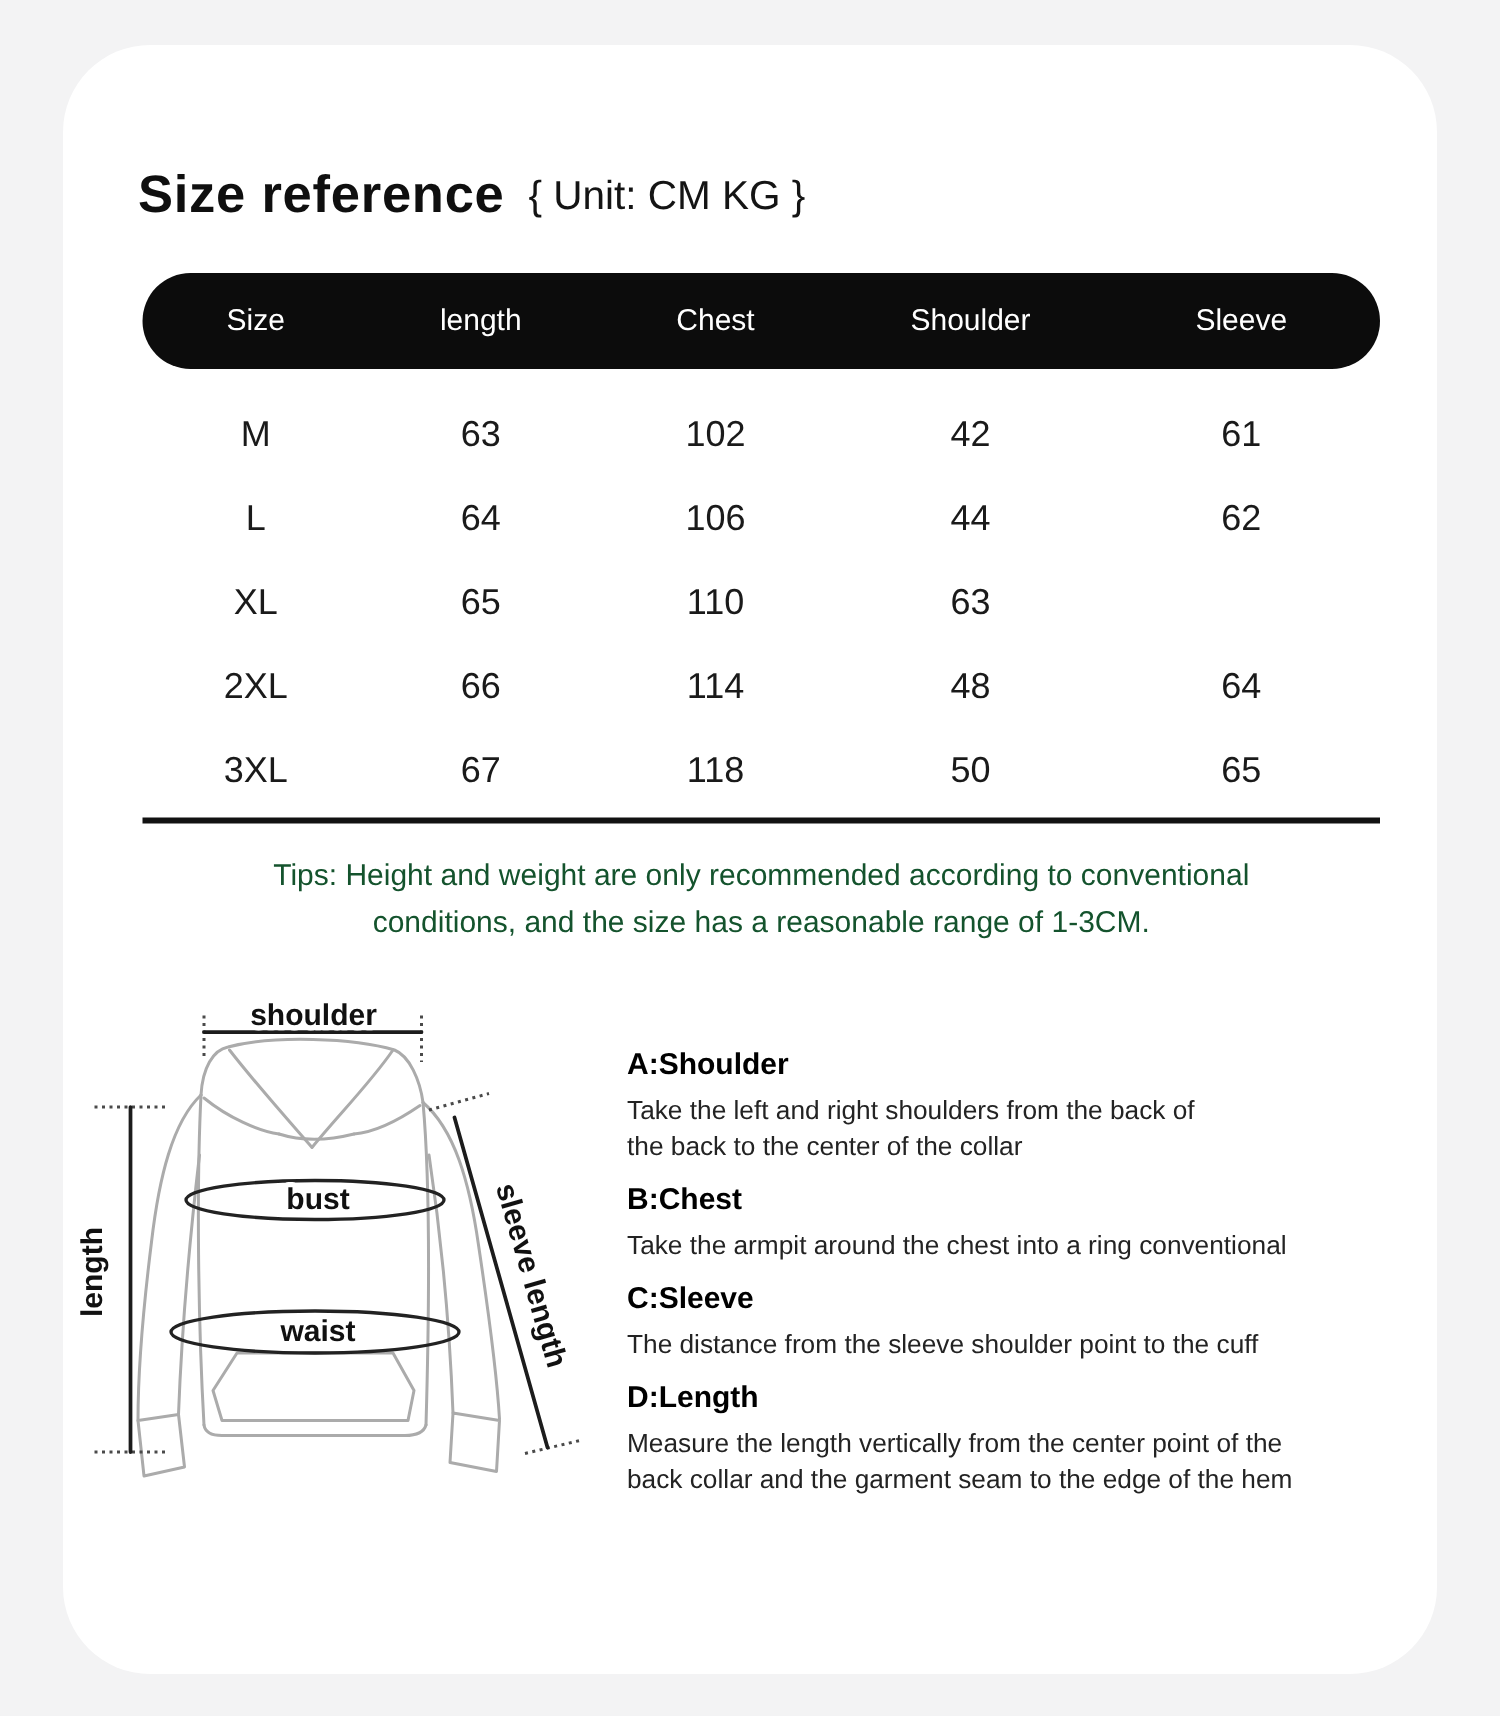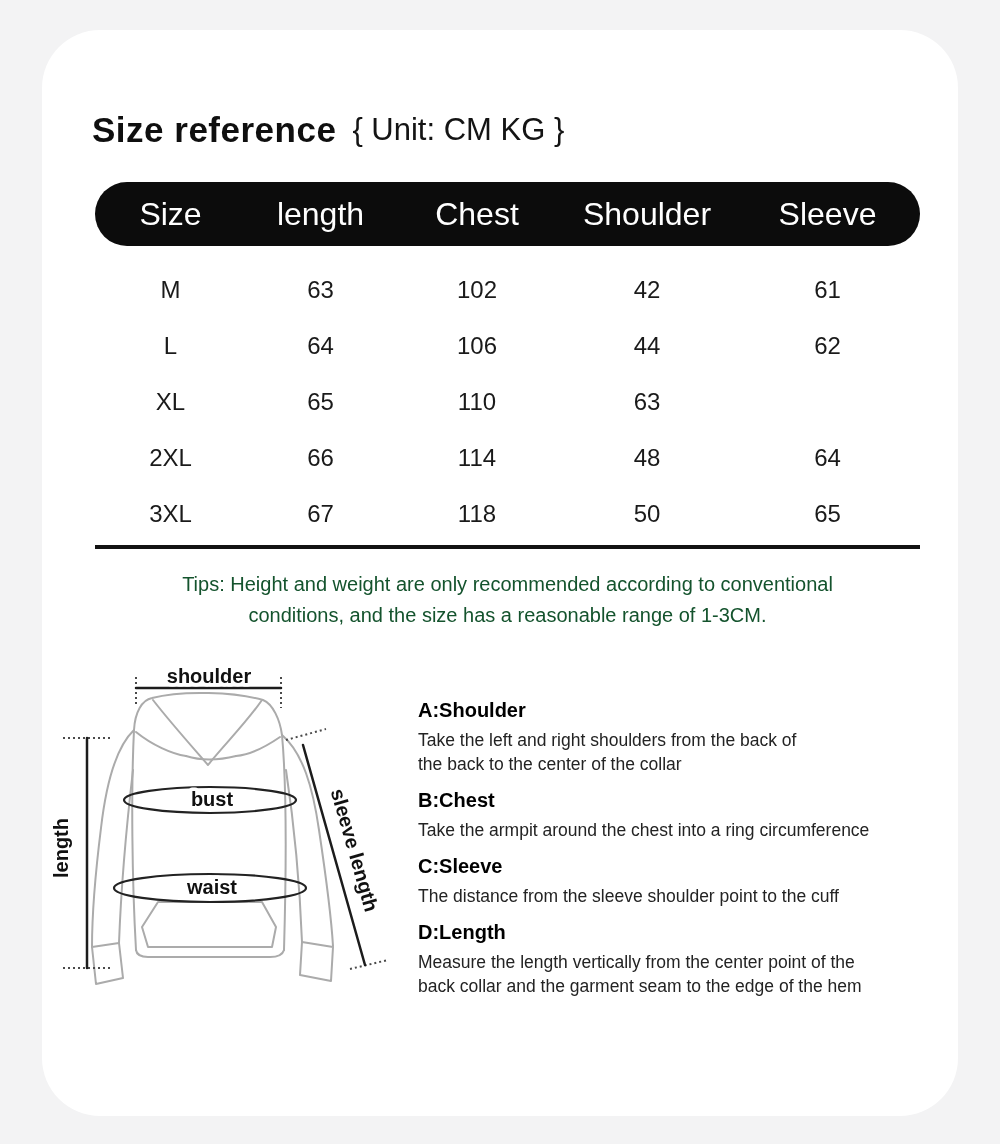--- a/index.html
+++ b/index.html
@@ -8,29 +8,29 @@
     background:#f3f3f4; overflow:hidden;
     font-family:"Liberation Sans", sans-serif;
     color:#1a1a1a;
   }
   .card {
     position:absolute; left:42px; top:30px; width:916px; height:1086px;
     background:#ffffff; border-radius:58px;
   }
   .title-row { position:absolute; left:92px; top:110px; display:flex; align-items:center; }
   .title { font-size:35px; font-weight:bold; color:#0f0f0f; letter-spacing:0.5px; }
-  .unit  { font-size:31px; color:#141414; margin-left:16px; }
+  .unit  { font-size:27px; color:#141414; margin-left:16px; }
 
   .thead {
     position:absolute; left:95px; top:182px; width:825px; height:64px;
     background:#0c0c0c; border-radius:32px;
     display:grid; grid-template-columns:151px 149px 164px 176px 185px;
     align-items:center;
   }
-  .thead .col { text-align:center; color:#ffffff; font-size:32px; }
+  .thead .col { text-align:center; color:#ffffff; font-size:20px; }
   .tbody { position:absolute; left:95px; top:262px; width:825px; }
   .trow {
     display:grid; grid-template-columns:151px 149px 164px 176px 185px;
     height:56px; align-items:center;
   }
   .trow .cell { text-align:center; font-size:24px; color:#1a1a1a; }
 
   .divider { position:absolute; left:95px; top:545px; width:825px; height:4px; background:#121212; }
 
   .tips {
@@ -159,21 +159,21 @@
   </svg>
 
   <div class="guide">
     <div class="guide-item">
       <div class="guide-title">A:Shoulder</div>
       <div class="guide-line">Take the left and right shoulders from the back of</div>
       <div class="guide-line">the back to the center of the collar</div>
     </div>
     <div class="guide-item">
       <div class="guide-title">B:Chest</div>
-      <div class="guide-line">Take the armpit around the chest into a ring circumference</div>
+      <div class="guide-line">Take the armpit around the chest into a ring conventional</div>
     </div>
     <div class="guide-item">
       <div class="guide-title">C:Sleeve</div>
       <div class="guide-line">The distance from the sleeve shoulder point to the cuff</div>
     </div>
     <div class="guide-item">
       <div class="guide-title">D:Length</div>
       <div class="guide-line">Measure the length vertically from the center point of the</div>
       <div class="guide-line">back collar and the garment seam to the edge of the hem</div>
     </div>

